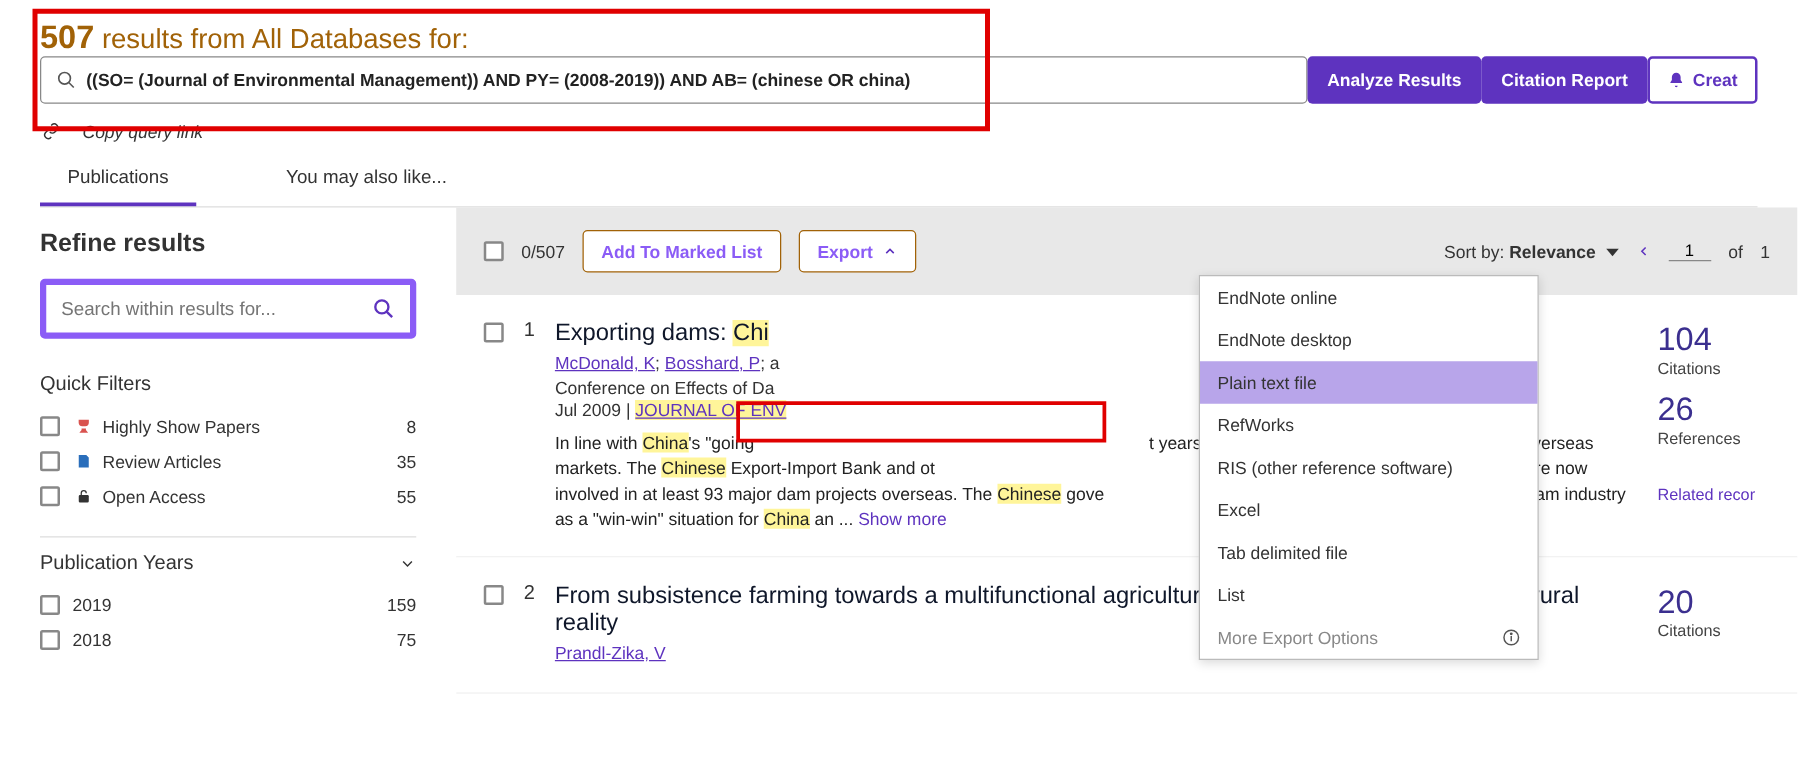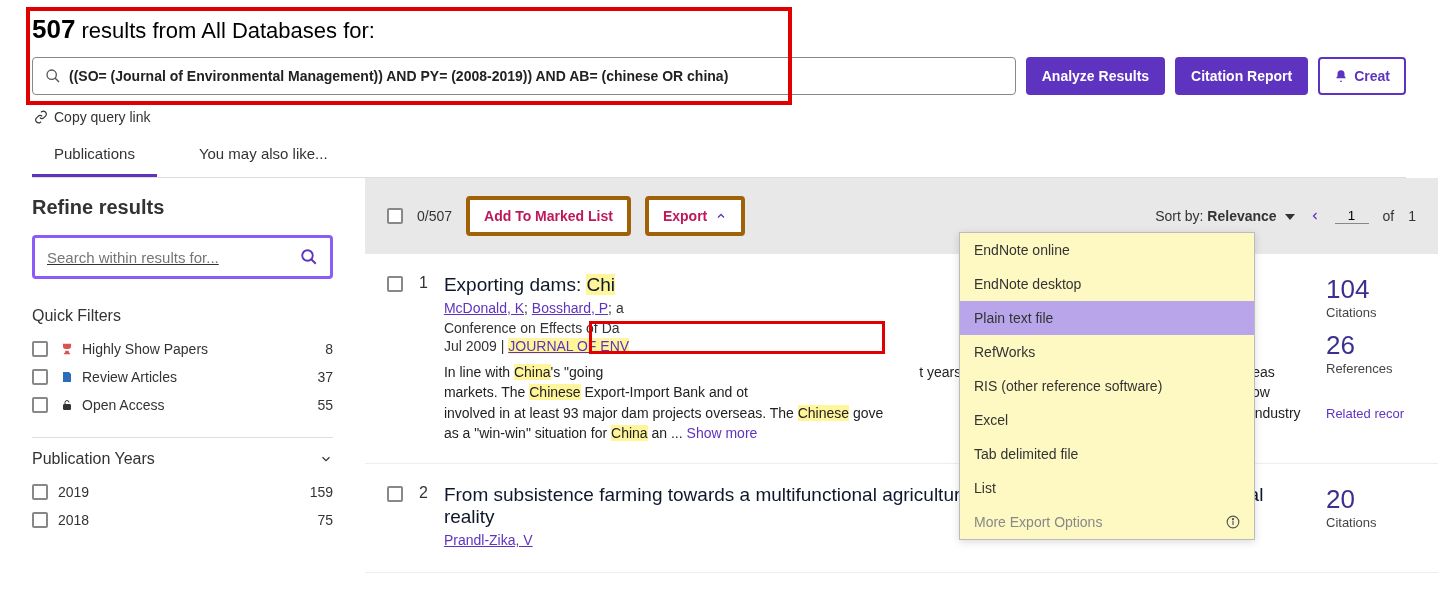--- a/index.html
+++ b/index.html
@@ -1,50 +1,50 @@
 <!DOCTYPE html>
 <html><head>
 <meta charset="utf-8">
 <style>
   * { box-sizing: border-box; margin: 0; padding: 0; font-family: -apple-system, BlinkMacSystemFont, "Segoe UI", Arial, sans-serif; }
   body { background: #fff; color: #333; font-size: 14px; width: 1438px; }
   .top-area { padding: 14px 32px 0 32px; position: relative; }
   .red-box-1 { position: absolute; left: 26px; top: 7px; width: 766px; height: 98px; border: 4px solid #e00000; pointer-events: none; z-index: 50; }
-  .results-header { font-size: 22px; color: #000000; margin-bottom: 12px; }
+  .results-header { font-size: 22px; color: #a16207; }
   .results-header .count { font-weight: 700; font-size: 26px; }
-  .search-row { display: flex; gap: 10px; align-items: flex-end; }
+  .search-row { display: flex; align-items: flex-end; }
   .search-box { flex: 1; display: flex; align-items: center; border: 1px solid #888; border-radius: 4px; padding: 10px 12px; background: #fff; max-width: 1075px; }
   .search-box svg { flex-shrink: 0; }
   .search-text { margin-left: 8px; font-weight: 600; font-size: 14px; color: #222; white-space: nowrap; overflow: hidden; }
   .btn-purple { background: #5E33BF; color: #fff; border: none; border-radius: 4px; padding: 11px 16px; font-weight: 600; font-size: 14px; cursor: pointer; white-space: nowrap; }
   .btn-outline-purple { background: #fff; color: #5E33BF; border: 2px solid #5E33BF; border-radius: 4px; padding: 9px 14px; font-weight: 600; font-size: 14px; cursor: pointer; white-space: nowrap; display: flex; align-items: center; gap: 6px; }
-  .copy-link { margin: 14px 0 10px 2px; font-size: 14px; color: #333; display: flex; align-items: center; gap: 6px; cursor: pointer; }
-  .tabs { display: flex; gap: 20px; border-bottom: 1px solid #ddd; margin-top: 6px; }
+  .copy-link { margin: 14px 0 10px 2px; font-size: 14px; color: #333; display: flex; align-items: center; gap: 18px; cursor: pointer; font-style: italic; }
+  .tabs { display: flex; gap: 50px; border-bottom: 1px solid #ddd; margin-top: 6px; }
   .tab { padding: 10px 22px 12px 22px; cursor: pointer; font-size: 15px; color: #333; }
   .tab.active { border-bottom: 3px solid #5E33BF; font-weight: 400; }
   .main { display: flex; }
   .sidebar { width: 365px; padding: 18px 32px; }
   .sidebar h2 { font-size: 20px; font-weight: 600; margin-bottom: 16px; }
-  .refine-search { display: flex; align-items: center; border: 3px solid #8b5cf6; border-radius: 4px; padding: 10px 12px; margin-bottom: 28px; text-decoration: underline; }
+  .refine-search { display: flex; align-items: center; border: 5px solid #8b5cf6; border-radius: 4px; padding: 10px 12px; margin-bottom: 28px; }
   .refine-search input { border: none; outline: none; flex: 1; font-size: 15px; color: #666; }
   .section-title { font-size: 16px; font-weight: 400; margin: 12px 0 10px 0; display: flex; justify-content: space-between; align-items: center; padding-top: 14px; border-top: 1px solid #ddd; }
   .section-title.noborder { border-top: none; padding-top: 0; }
   .filter-row { display: flex; align-items: center; padding: 6px 0; cursor: pointer; }
   .filter-row .cb { width: 16px; height: 16px; border: 2px solid #888; border-radius: 2px; margin-right: 10px; flex-shrink: 0; }
   .filter-row .icon { width: 18px; margin-right: 6px; display: inline-flex; justify-content: center; }
   .filter-row .label { flex: 1; font-size: 14px; }
   .filter-row .count { font-size: 14px; color: #333; }
   .results-area { flex: 1; }
   .toolbar { background: #e8e8e8; padding: 18px 22px; display: flex; align-items: center; gap: 14px; position: relative; }
   .toolbar .cb { width: 16px; height: 16px; border: 2px solid #888; background: #fff; border-radius: 2px; }
   .toolbar .sel-count { font-size: 14px; color: #333; }
-  .btn-outline { background: #fff; color: #be185d; border: 4px solid #a16207; border-radius: 4px; padding: 8px 14px; font-weight: 600; font-size: 14px; cursor: pointer; display: flex; align-items: center; gap: 8px; }
+  .btn-outline { background: #fff; color: #8b5cf6; border: 1px solid #a16207; border-radius: 4px; padding: 8px 14px; font-weight: 600; font-size: 14px; cursor: pointer; display: flex; align-items: center; gap: 8px; }
   .sort-area { margin-left: auto; display: flex; align-items: center; gap: 14px; font-size: 14px; justify-content: flex-end; }
   .sort-area .page-input { width: 34px; border: none; border-bottom: 1px solid #888; text-align: center; background: transparent; }
-  .dropdown { position: absolute; top: 54px; left: 594px; width: 296px; background: #fef9c3; border: 1px solid #bbb; box-shadow: 0 2px 8px rgba(0,0,0,0.15); z-index: 40; }
+  .dropdown { position: absolute; top: 54px; left: 594px; width: 272px; background: #ffffff; border: 1px solid #bbb; box-shadow: 0 2px 8px rgba(0,0,0,0.15); z-index: 40; }
   .dropdown-item { padding: 9px 14px; font-size: 14px; cursor: pointer; display: flex; justify-content: space-between; align-items: center; }
   .dropdown-item.highlight { background: #b8a5ea; }
   .dropdown-item.disabled { color: #888; cursor: default; }
   .red-box-2 { position: absolute; top: 321px; left: 589px; width: 296px; height: 33px; border: 3px solid #e00000; pointer-events: none; z-index: 60; }
   .record { background: #fff; padding: 20px 22px; display: flex; gap: 16px; border-bottom: 1px solid #eee; }
   .record .cb { width: 16px; height: 16px; border: 2px solid #888; border-radius: 2px; flex-shrink: 0; margin-top: 2px; }
   .record .num { font-size: 16px; color: #333; margin-top: 0; }
   .record-body { flex: 1; min-width: 0; }
   .record-title { font-size: 19px; color: #0f172a; margin-bottom: 4px; cursor: pointer; }
   .record-title .hl { background: #fff59a; }
@@ -133,21 +133,21 @@
       <span class="count">8</span>
     </div>
     <div class="filter-row">
       <div class="cb"></div>
       <span class="icon">
           <svg width="12" height="14" viewBox="0 0 24 24" fill="#2a6ebb">
             <path d="M4 2h12l4 4v16H4V2zm3 6h10v2H7V8zm0 4h10v2H7v-2zm0 4h7v2H7v-2z"></path>
           </svg>
         </span>
       <span class="label">Review Articles</span>
-      <span class="count">37</span>
+      <span class="count">35</span>
     </div>
     <div class="filter-row">
       <div class="cb"></div>
       <span class="icon">
           <svg width="12" height="14" viewBox="0 0 24 24" fill="none" stroke="#333" stroke-width="2">
             <rect x="5" y="11" width="14" height="10" rx="1" fill="#333"></rect>
             <path d="M8 11V7a4 4 0 018 0"></path>
           </svg>
         </span>
       <span class="label">Open Access</span>

